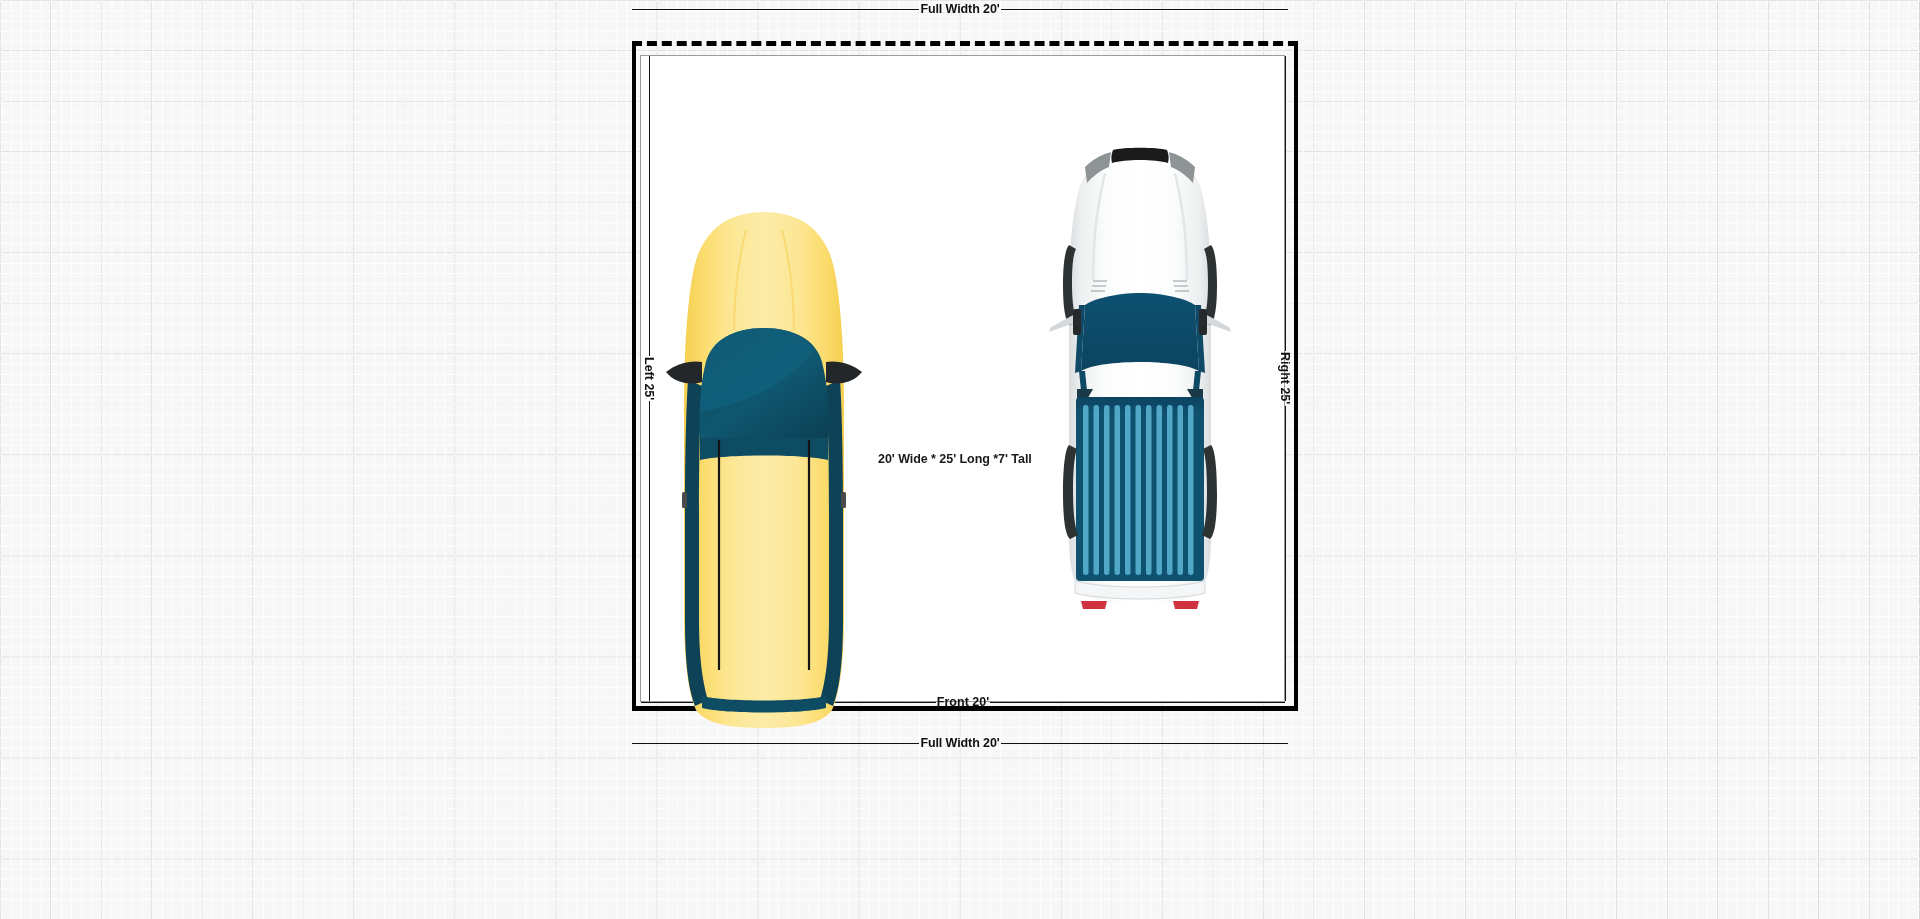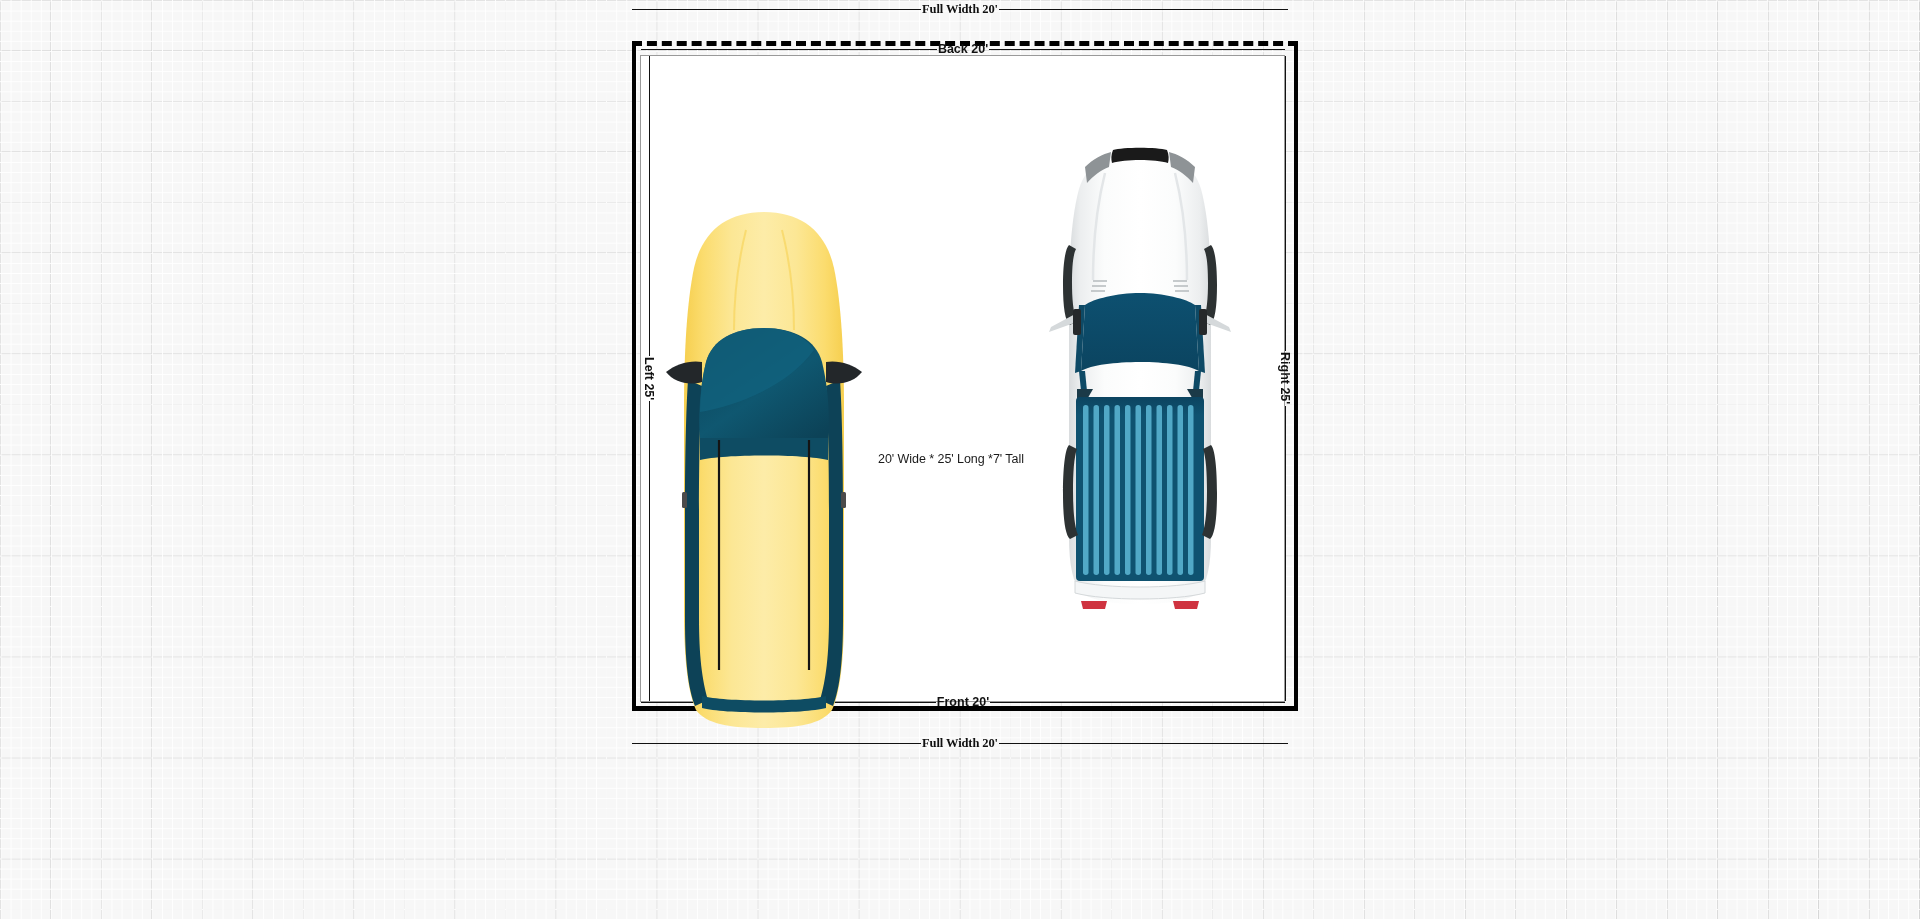--- a/index.html
+++ b/index.html
@@ -45,21 +45,20 @@
     border-top: 1.5px solid #111;
   }
   .dim-h .dim-label {
     font-size: 12.5px;
     font-weight: bold;
     color: #111;
     white-space: nowrap;
     padding: 0 1px;
     line-height: 1;
     letter-spacing: -0.1px;
-    font-family: Liberation Serif, serif;
   }
 
   #fullwidth-top { left: 632px; top: 0px; width: 656px; }
   #fullwidth-bottom { left: 632px; top: 734px; width: 656px; }
 
   
   #garage-outer {
     position: absolute;
     left: 632px;
     top: 41px;
@@ -134,21 +133,21 @@
   }
   #left-dim { left: 641px; top: 56px; height: 645px; }
   #right-dim { left: 1277px; top: 56px; height: 645px; }
 
   
   #size-label {
     position: absolute;
     left: 878px;
     top: 452px;
     font-size: 12.5px;
-    font-weight: normal;
+    font-weight: bold;
     color: #1a1a1a;
     white-space: nowrap;
     letter-spacing: -0.05px;
   }
 
   
   .vehicle { position: absolute; }
 
   #vehicle-sedan { left: 664px; top: 210px; width: 200px; height: 520px; }
   #vehicle-truck { left: 1045px; top: 145px; width: 190px; height: 470px; }
@@ -161,25 +160,20 @@
   <div class="dim-h" id="fullwidth-top">
     <div class="rule"></div>
     <div class="dim-label">Full Width 20'</div>
     <div class="rule"></div>
   </div>
 
   <div id="garage-outer"></div>
 
   <div id="garage-room"></div>
 
-  <div class="wall-dim-h" id="back-dim">
-    <div class="rule"></div>
-    <div class="dim-label">Back 20'</div>
-    <div class="rule"></div>
-  </div>
 
   <div class="wall-dim-h" id="front-dim">
     <div class="rule"></div>
     <div class="dim-label">Front 20'</div>
     <div class="rule"></div>
   </div>
 
   <div class="wall-dim-v" id="left-dim">
     <div class="rule"></div>
     <div class="dim-label">Left 25'</div>

